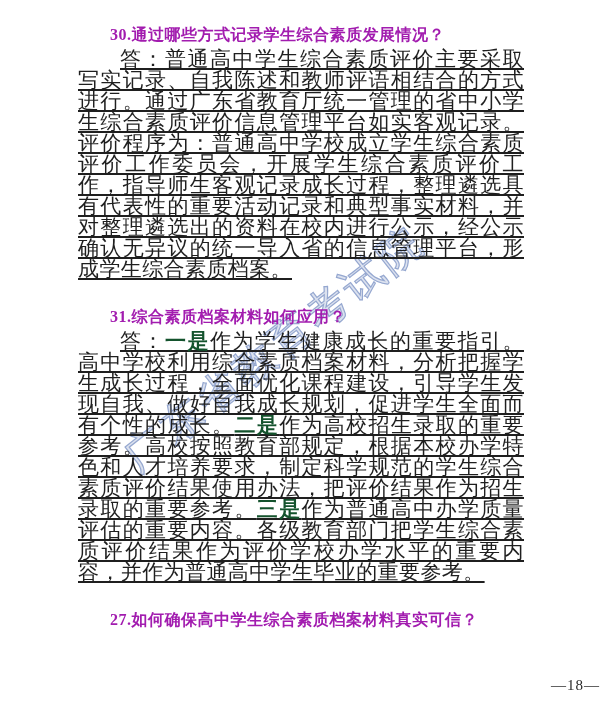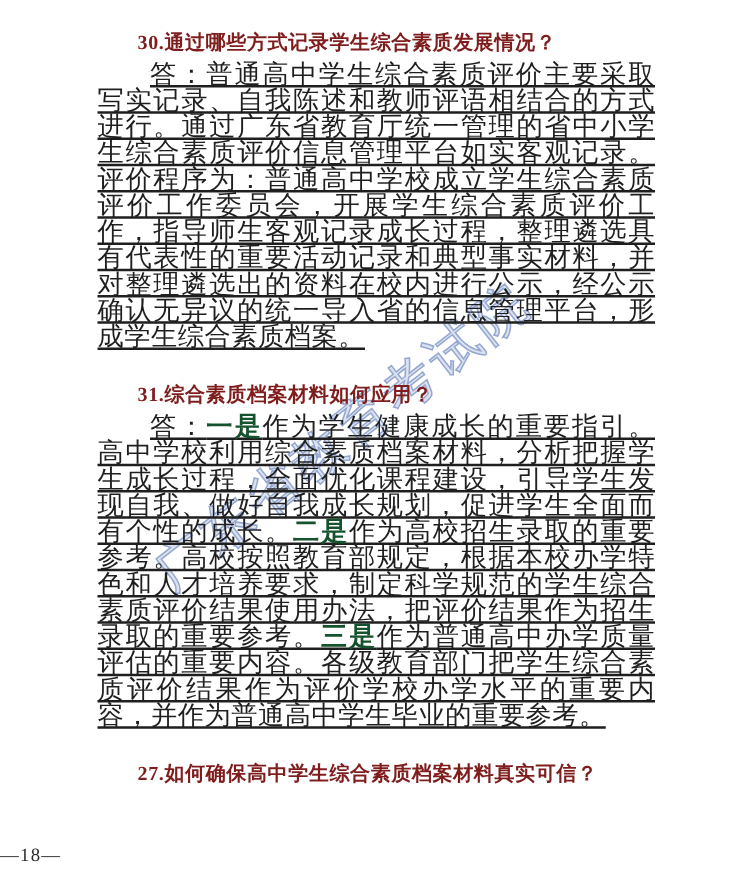--- a/index.html
+++ b/index.html
@@ -34,21 +34,21 @@
   .content {
     position: absolute;
     left: 78px;
     top: 20px;
     width: 446px;
     z-index: 2;
   }
   .qa-heading {
     font-size: 16px;
     font-weight: bold;
-    color: #7f1d1d;
+    color: #a21caf;
     line-height: 29px;
     margin: 0;
     text-indent: 2em;
     letter-spacing: 0.5px;
   }
   .qa-heading.gap {
     margin-top: 22px;
   }
   .qa-paragraph {
     font-size: 21px;
@@ -63,21 +63,21 @@
   }
   .qa-paragraph .seg-bold {
     font-weight: bold;
     color: #14532d;
   }
   .page-number {
     position: absolute;
     left: 0;
     bottom: 13px;
     width: 100%;
-    text-align: left;
+    text-align: right;
     font-size: 15px;
     letter-spacing: 1px;
     color: #2a2a2a;
     z-index: 2;
   }
 </style>
 </head>
 <body>
 
 <div class="page">

